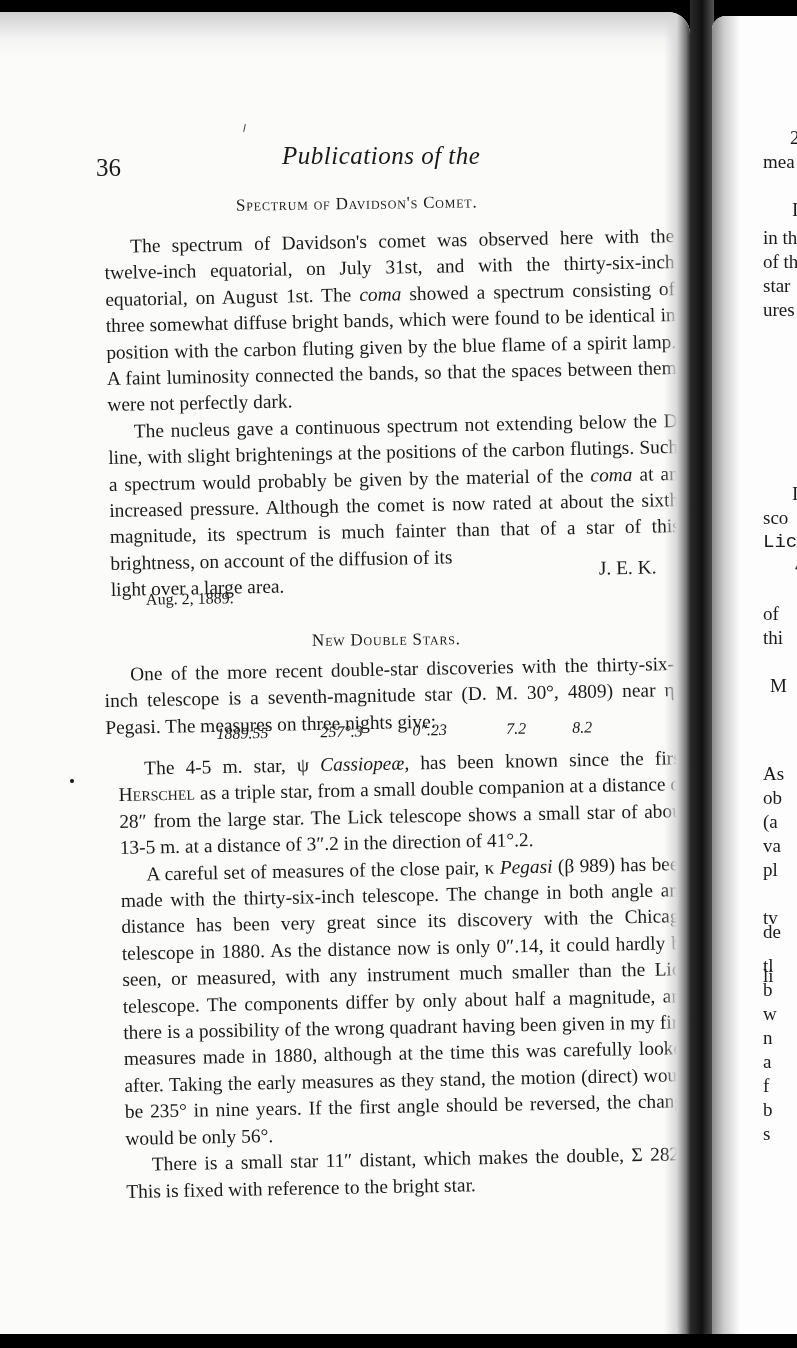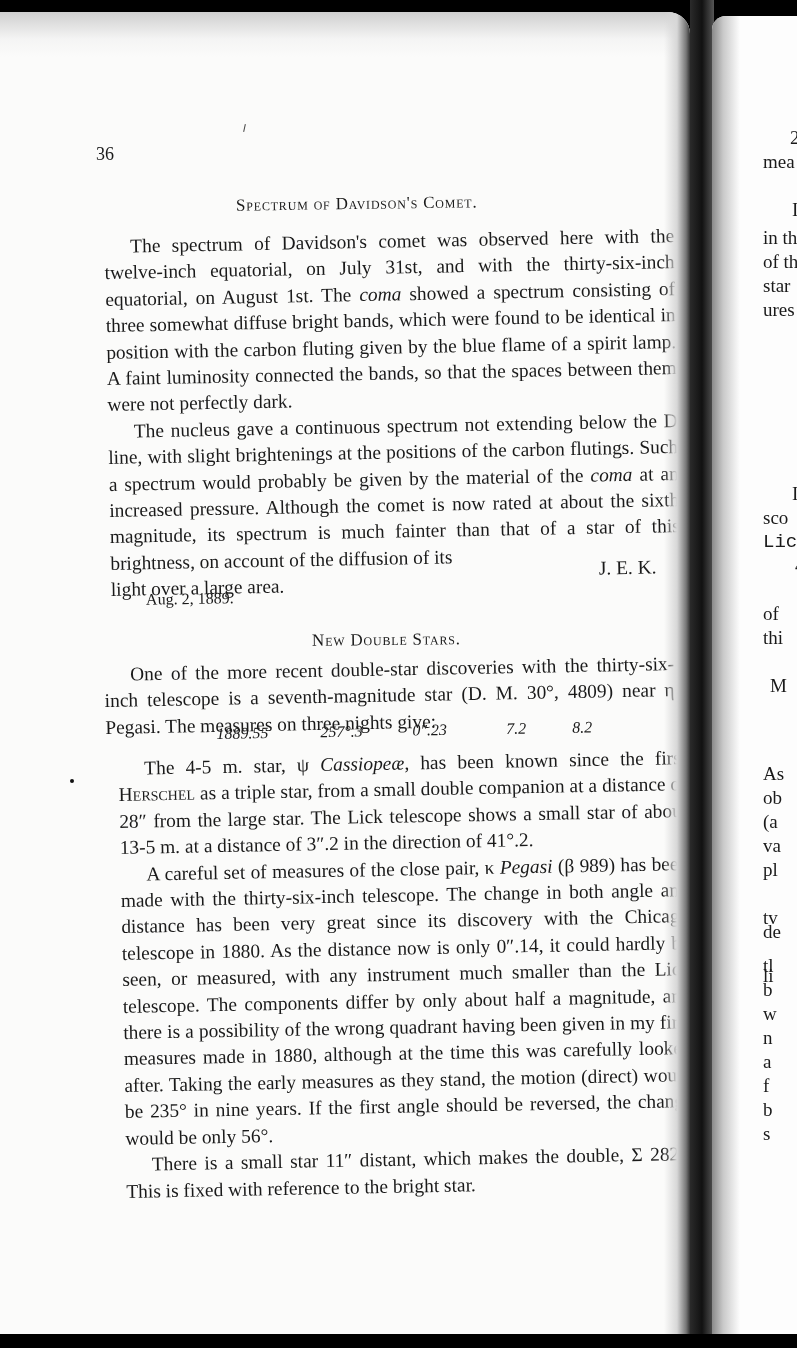--- a/index.html
+++ b/index.html
@@ -35,21 +35,21 @@
   }
   .page-right::before {
     content:""; position:absolute; left:0; top:0; bottom:0; width:28px;
     background:linear-gradient(90deg,#8a8a8a,#c9c9c9 40%,rgba(253,253,253,0));
   }
   .bottom-band {
     position:absolute; left:0; top:1334px; width:797px; height:14px; background:#000;
   }
 
   .running-head { position:absolute; top:130px; left:96px; width:600px; height:36px; }
-  .page-number { position:absolute; left:0; top:2px; font-size:18px; }
+  .page-number { position:absolute; left:0; top:12px; font-size:25px; }
   .running-title { position:absolute; left:186px; top:0; font-size:25px; font-style:italic; letter-spacing:0.5px; }
 
   .section-title {
     position:absolute; font-size:17px; font-variant:small-caps; letter-spacing:0.8px; white-space:nowrap;
   }
   .text {
     position:absolute; left:104px; width:570px;
     font-size:19.4px; line-height:26.4px; text-align:justify;
     transform:rotate(-1.1deg); transform-origin:left top;
   }
@@ -71,20 +71,21 @@
   .right-frag { position:absolute; left:51px; font-size:19px; line-height:24px; white-space:nowrap; color:#1a1a1a; }
 </style>
 </head>
 <body>
 
 <div class="page-left">
   <div class="stray-tick"></div>
 
   <div class="running-head">
     <span class="page-number">36</span>
+    <span class="running-title">Publications of the</span>
   </div>
 
   <div class="section-title" style="left:236px; top:182px; transform:rotate(-0.8deg);">Spectrum of Davidson's Comet.</div>
 
   <div class="text" style="top:222px;">
     <p><span>The spectrum of Davidson's comet was observed here with the twelve-inch equatorial, on July 31st, and with the thirty-six-inch equatorial, on August 1st. The </span><i>coma</i><span> showed a spectrum consisting of three somewhat diffuse bright bands, which were found to be identical in position with the carbon fluting given by the blue flame of a spirit lamp. A faint luminosity connected the bands, so that the spaces between them were not perfectly dark.</span></p>
     <p><span>The nucleus gave a continuous spectrum not extending below the D line, with slight brightenings at the positions of the carbon flutings. Such a spectrum would probably be given by the material of the </span><i>coma</i><span> at an increased pressure. Although the comet is now rated at about the sixth magnitude, its spectrum is much fainter than that of a star of this brightness, on account of the diffusion of its</span></p>
     <div class="sig-row">
       <span>light over a large area.</span>
       <span style="margin-right:24px; position:relative; top:-12px;">J. E. K.</span>

